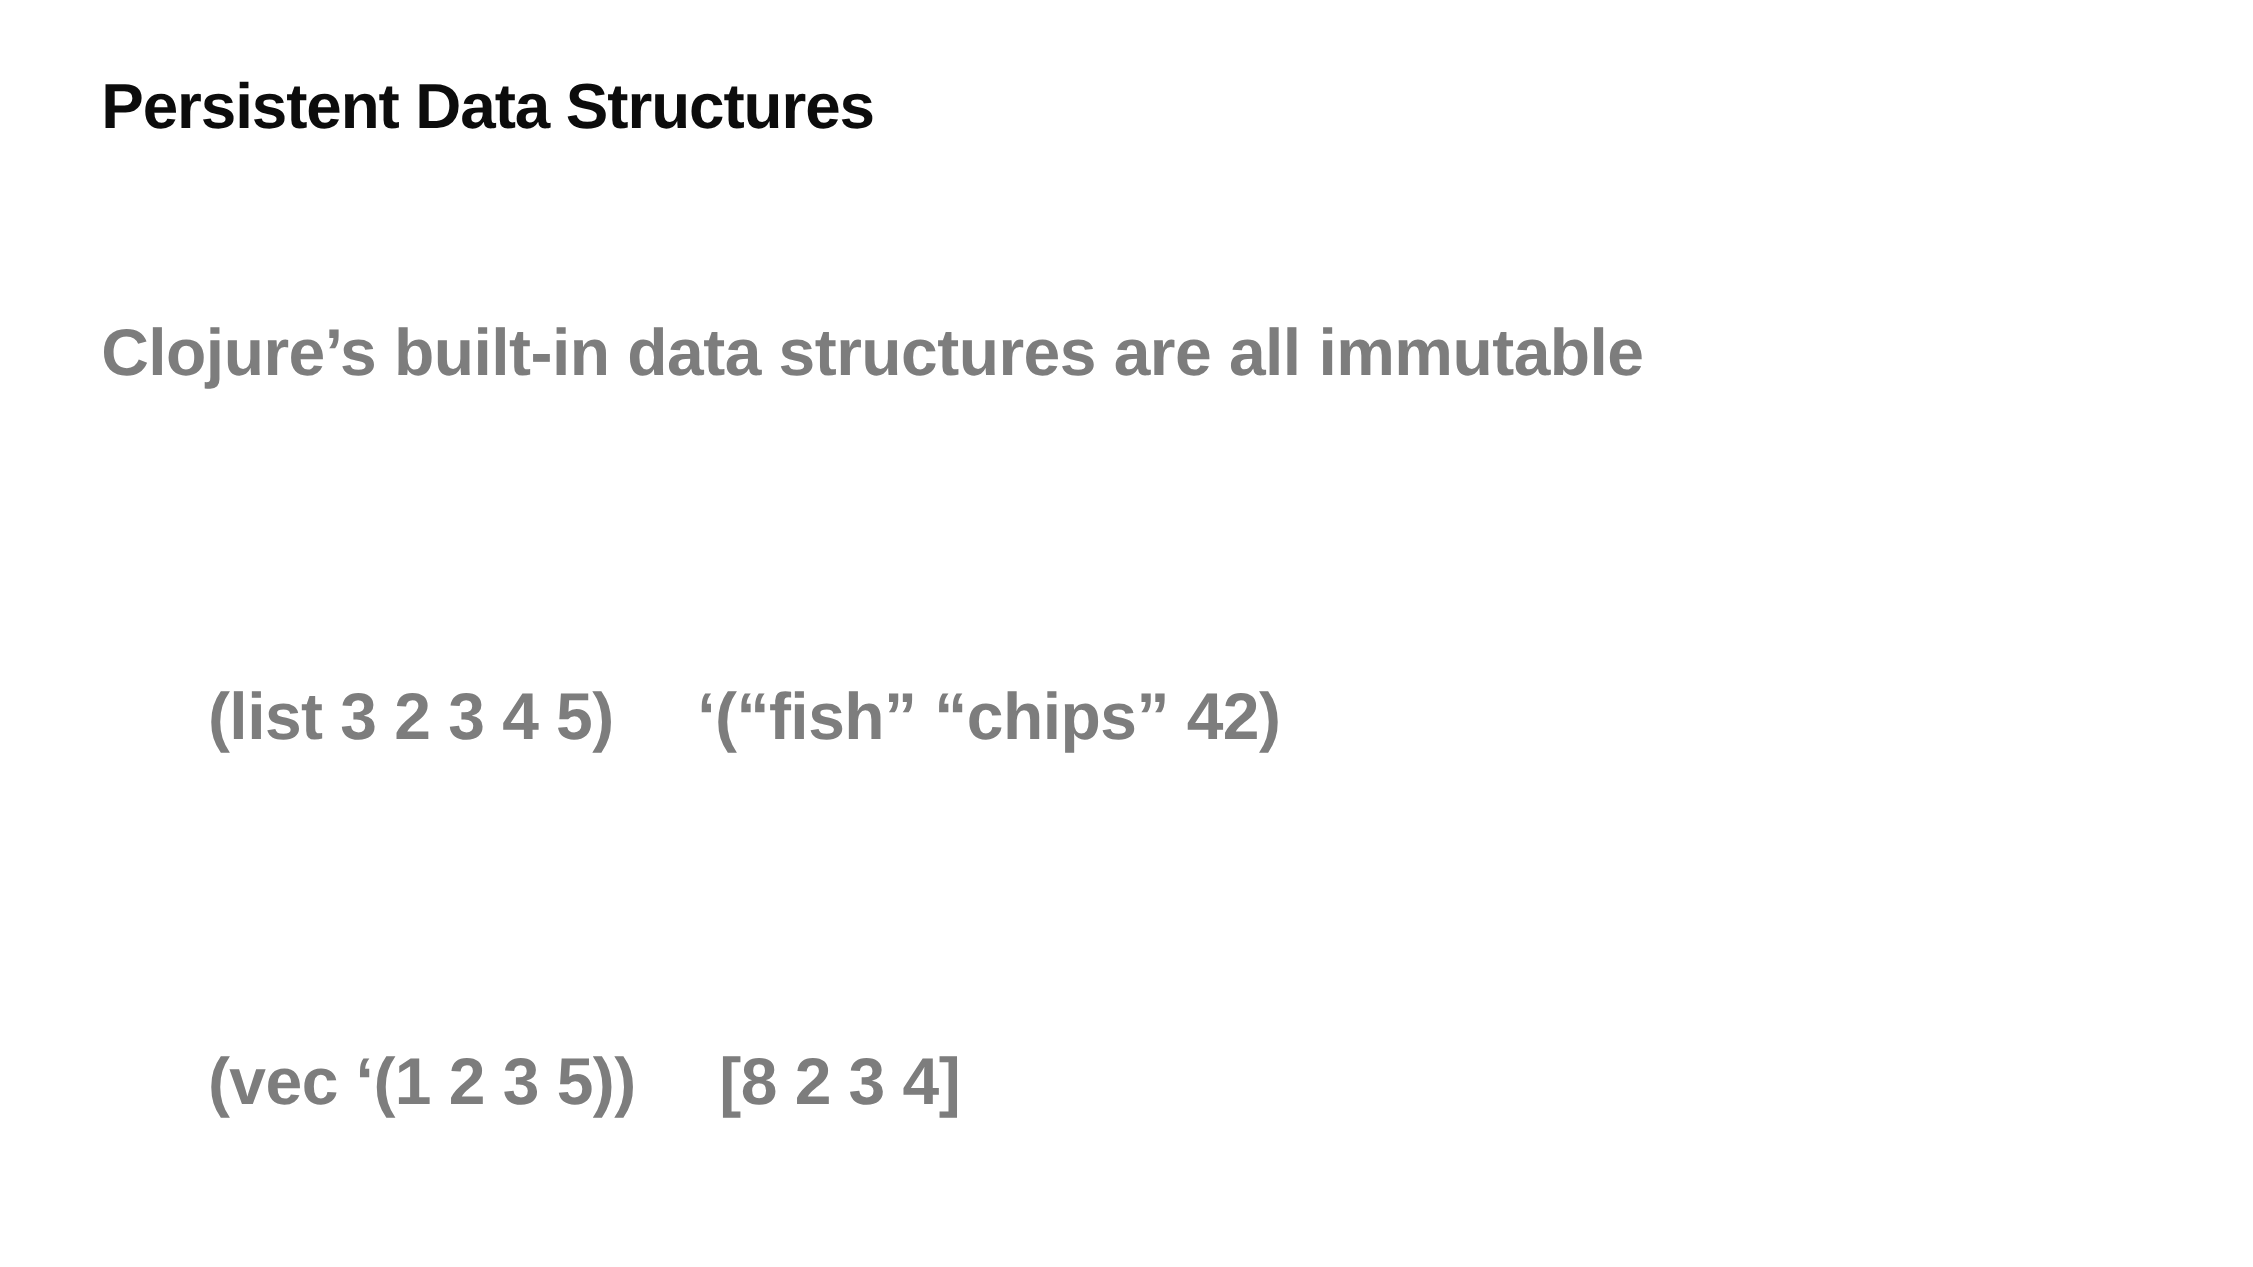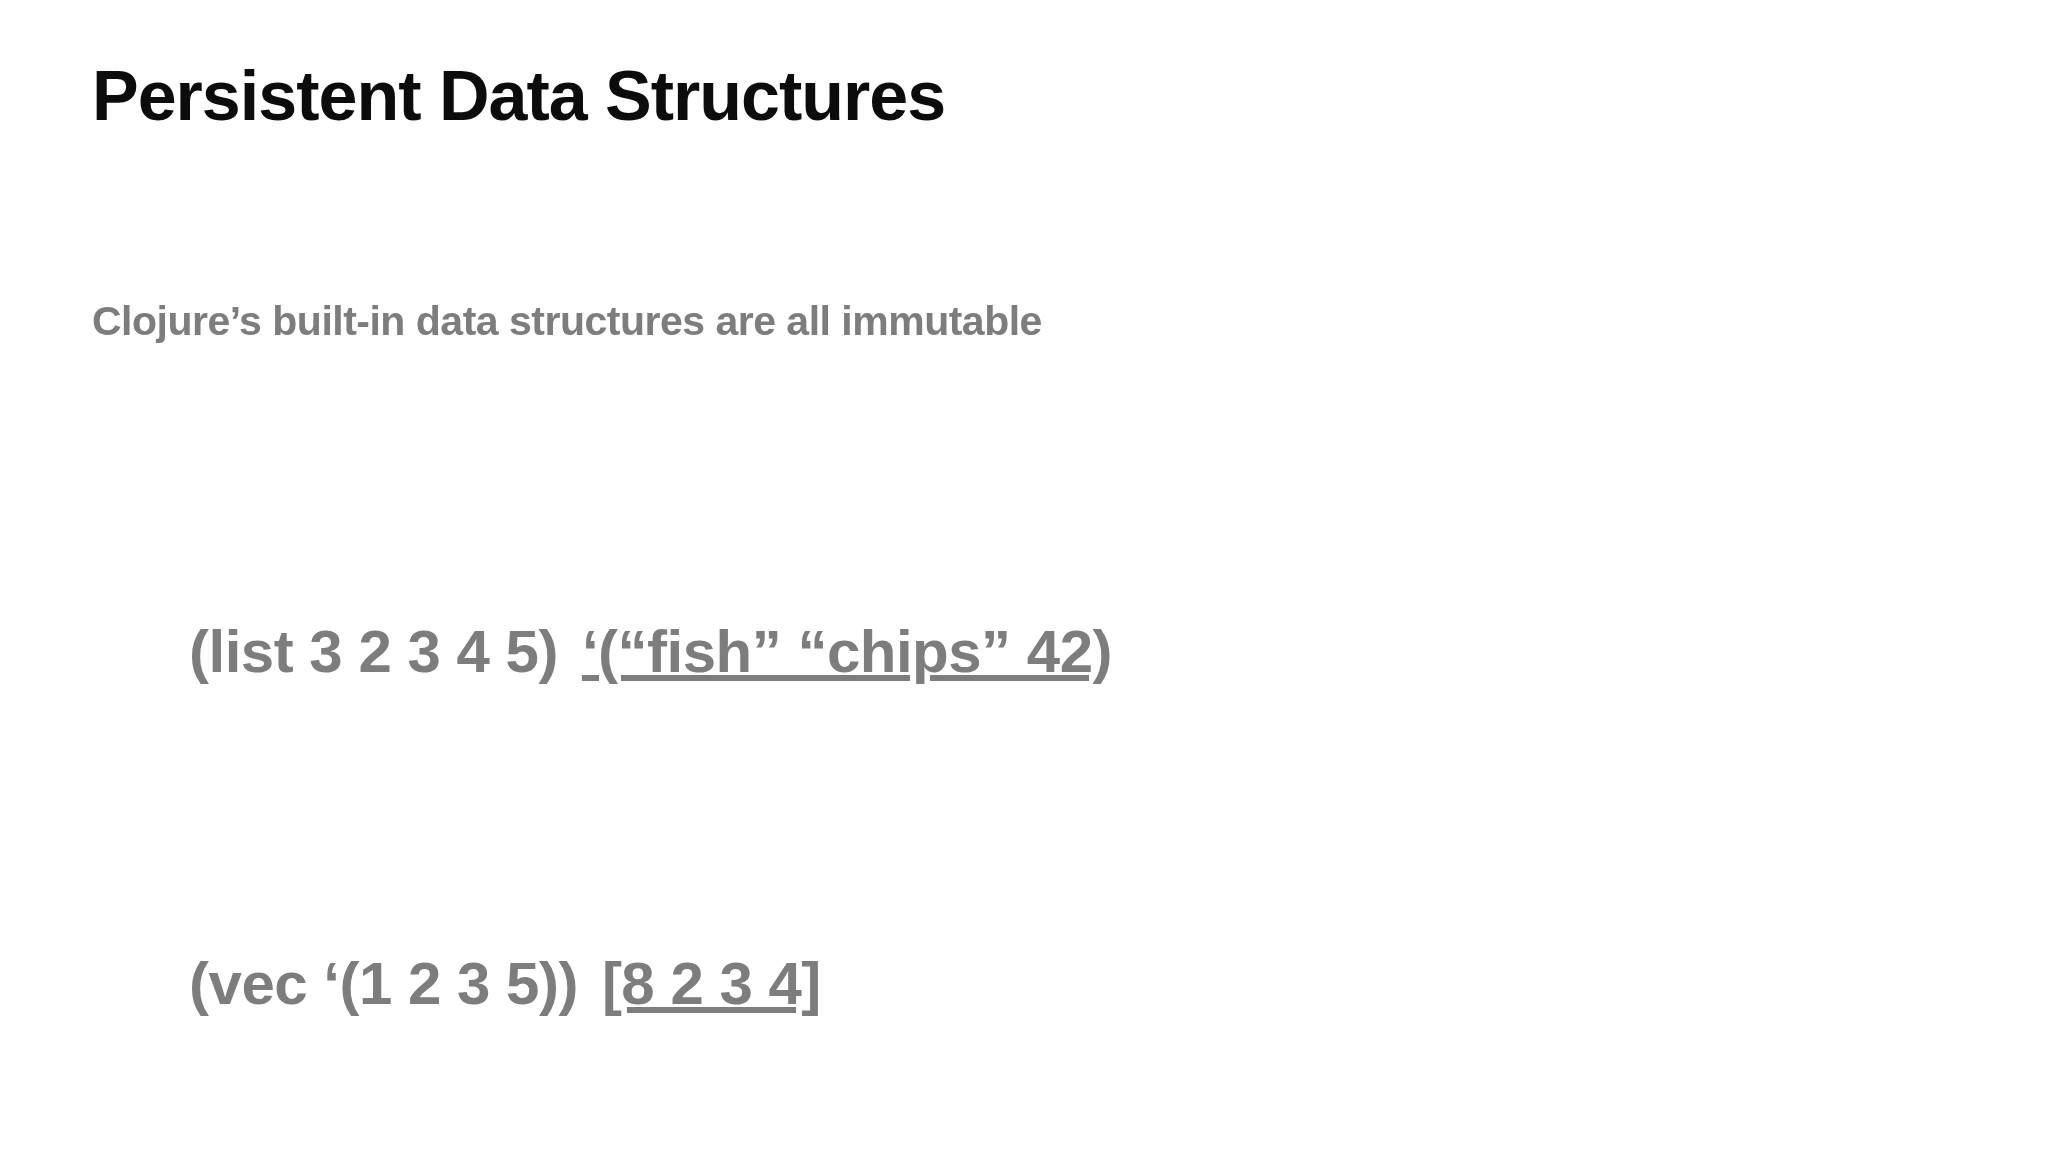--- a/index.html
+++ b/index.html
@@ -13,32 +13,32 @@
     background:var(--background);
     font-family:"Liberation Sans","DejaVu Sans",sans-serif;
     overflow:hidden;
     position:relative;
   }
   .slide{position:absolute;inset:0;}
   .title{
     position:absolute;
     left:92px;
     top:44px;
-    font-size:70px;
+    font-size:58px;
     line-height:105px;
     font-weight:700;
     letter-spacing:-1px;
     color:var(--title-text);
   }
   .title .line{display:block;white-space:pre;}
   .subtitle{
     position:absolute;
     left:92px;
     top:273px;
-    font-size:41px;
+    font-size:60px;
     line-height:96px;
     font-weight:700;
     letter-spacing:-0.5px;
     color:var(--body-text);
   }
   .subtitle .line{display:block;white-space:pre;}
   .code{
     position:absolute;
     left:92px;
     top:508px;
@@ -47,22 +47,21 @@
     letter-spacing:-0.5px;
     color:var(--body-text);
   }
   .code-line{
     line-height:96px;
     margin-bottom:44px;
     white-space:pre;
   }
   .code-line .result{
     display:inline-block;
-    margin-left:24px;
-    text-decoration:underline;
+    margin-left:76px;
   }
 </style>
 </head>
 <body>
 
 <div class="slide">
 
   <h1 class="title">
     <span class="line">Persistent Data Structures</span>
   </h1>

